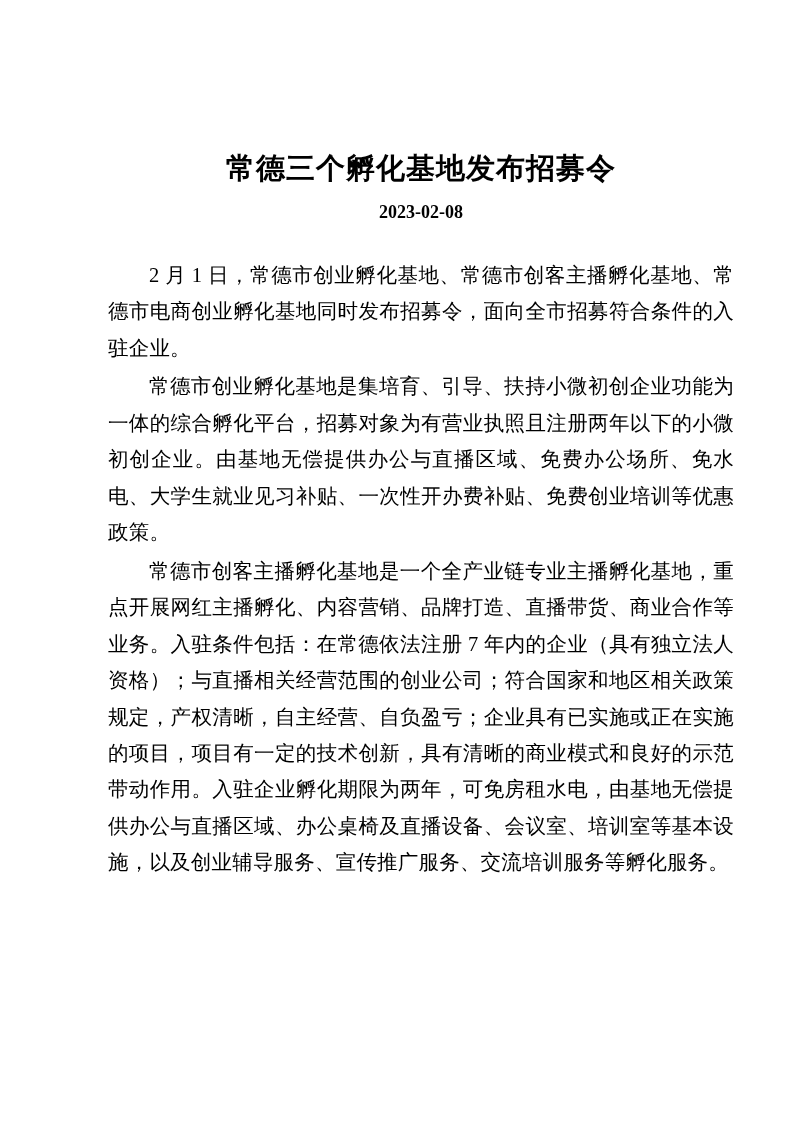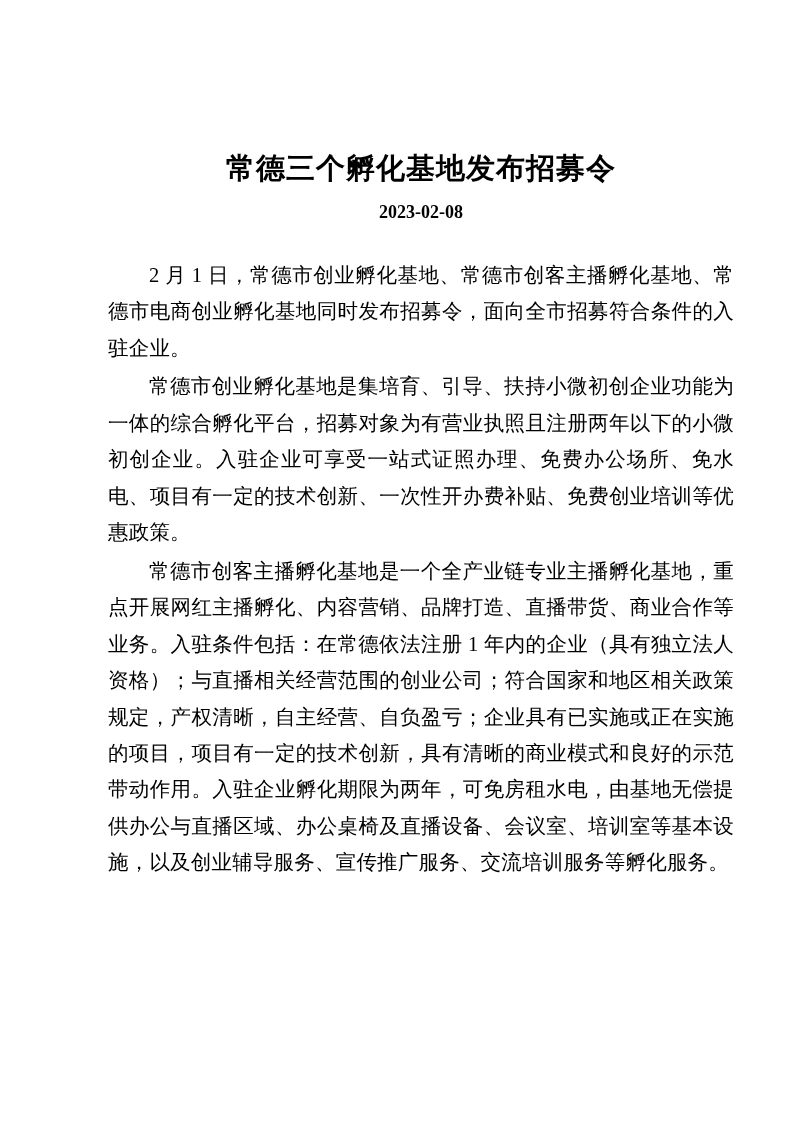--- a/index.html
+++ b/index.html
@@ -52,17 +52,17 @@
 <body>
 
 <div class="page">
 
   <h1 class="doc-title">常德三个孵化基地发布招募令</h1>
 
   <div class="doc-date">2023-02-08</div>
 
   <div class="body-text">
     <p>2 月 1 日，常德市创业孵化基地、常德市创客主播孵化基地、常德市电商创业孵化基地同时发布招募令，面向全市招募符合条件的入驻企业。</p>
-    <p>常德市创业孵化基地是集培育、引导、扶持小微初创企业功能为一体的综合孵化平台，招募对象为有营业执照且注册两年以下的小微初创企业。入驻企业可享受一站式证照办理、免费办公场所、免水电、项目有一定的技术创新、一次性开办费补贴、免费创业培训等优惠政策。</p>
-    <p>常德市创客主播孵化基地是一个全产业链专业主播孵化基地，重点开展网红主播孵化、内容营销、品牌打造、直播带货、商业合作等业务。入驻条件包括：在常德依法注册 1 年内的企业（具有独立法人资格）；与直播相关经营范围的创业公司；符合国家和地区相关政策规定，产权清晰，自主经营、自负盈亏；企业具有已实施或正在实施的项目，项目有一定的技术创新，具有清晰的商业模式和良好的示范带动作用。入驻企业孵化期限为两年，可免房租水电，由基地无偿提供办公与直播区域、办公桌椅及直播设备、会议室、培训室等基本设施，以及创业辅导服务、宣传推广服务、交流培训服务等孵化服务。</p>
+    <p>常德市创业孵化基地是集培育、引导、扶持小微初创企业功能为一体的综合孵化平台，招募对象为有营业执照且注册两年以下的小微初创企业。由基地无偿提供办公与直播区域、免费办公场所、免水电、大学生就业见习补贴、一次性开办费补贴、免费创业培训等优惠政策。</p>
+    <p>常德市创客主播孵化基地是一个全产业链专业主播孵化基地，重点开展网红主播孵化、内容营销、品牌打造、直播带货、商业合作等业务。入驻条件包括：在常德依法注册 7 年内的企业（具有独立法人资格）；与直播相关经营范围的创业公司；符合国家和地区相关政策规定，产权清晰，自主经营、自负盈亏；企业具有已实施或正在实施的项目，项目有一定的技术创新，具有清晰的商业模式和良好的示范带动作用。入驻企业孵化期限为两年，可免房租水电，由基地无偿提供办公与直播区域、办公桌椅及直播设备、会议室、培训室等基本设施，以及创业辅导服务、宣传推广服务、交流培训服务等孵化服务。</p>
   </div>
 
 </div>
 
 </body></html>

